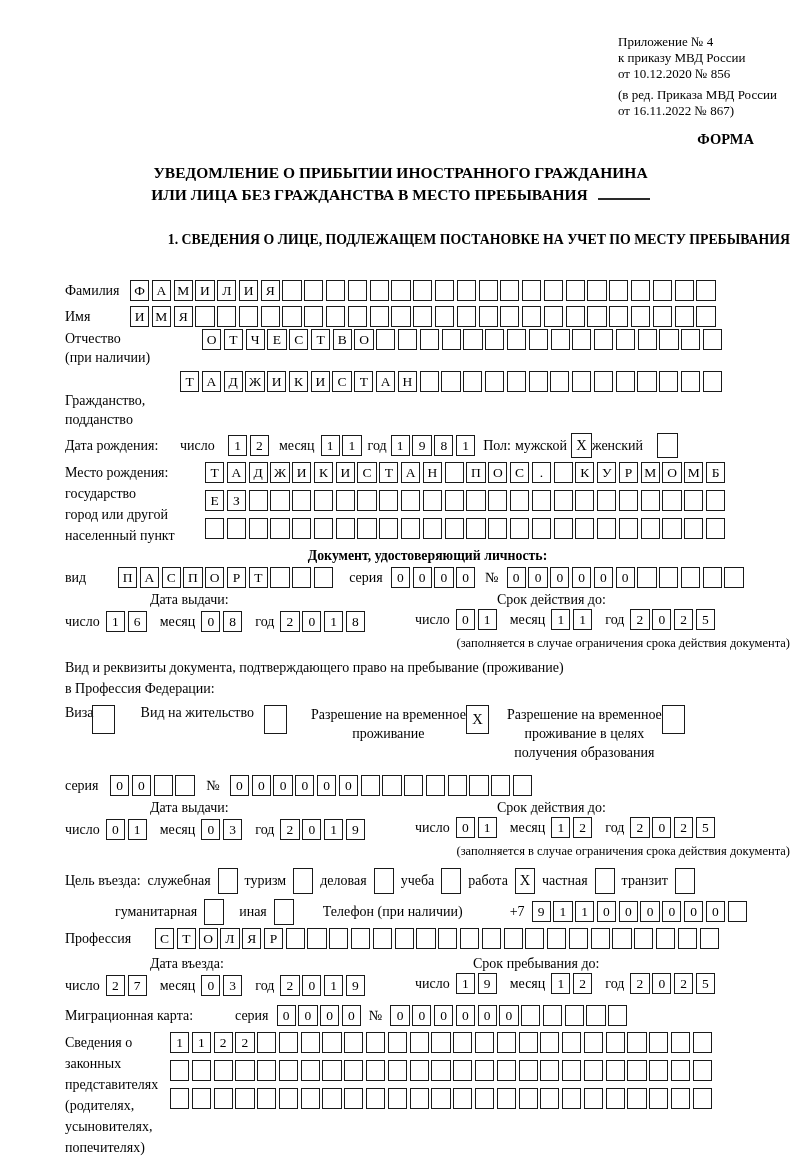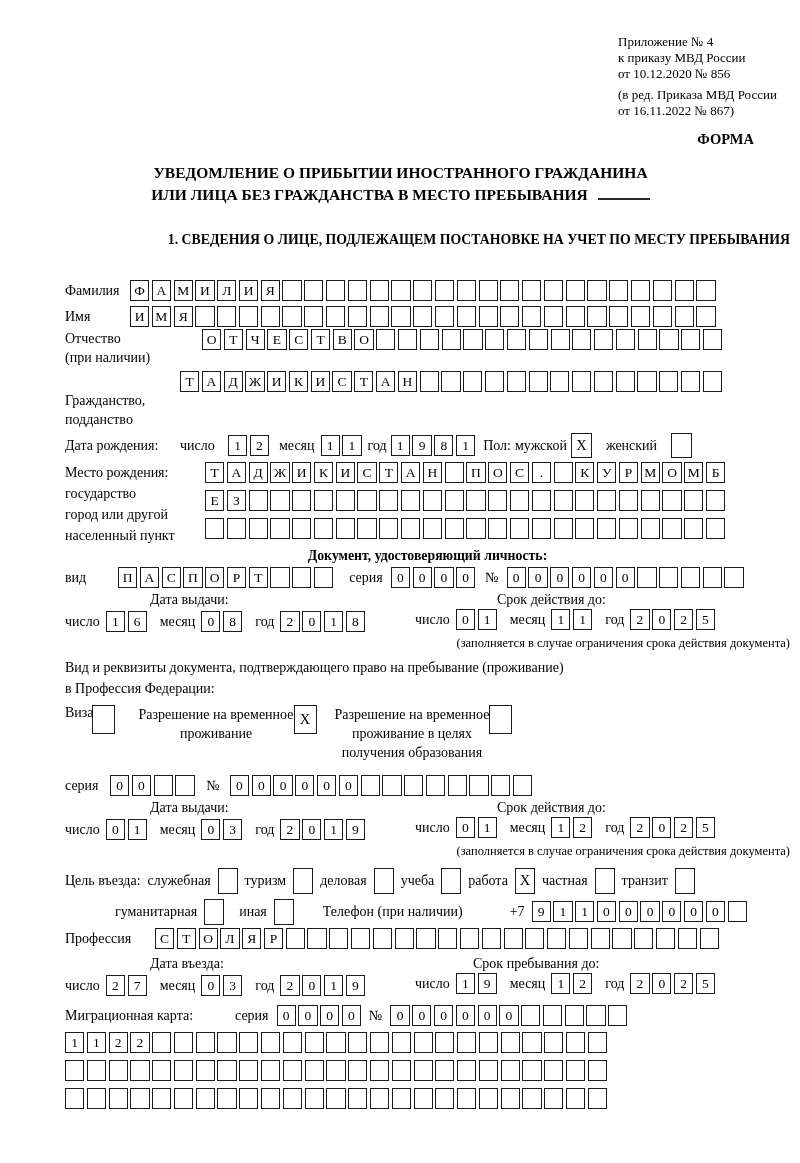--- a/index.html
+++ b/index.html
@@ -225,21 +225,21 @@
     <span class="lbl" style="margin:0 4px 0 6px">год</span>
     <div class="cells">
         <span class="cell">1</span>
         <span class="cell">9</span>
         <span class="cell">8</span>
         <span class="cell">1</span>
       </div>
     <span class="lbl" style="margin-left:8px">Пол:</span>
     <span class="lbl" style="margin-left:4px;margin-right:4px">мужской</span>
     <span class="chk">X</span>
-    <span class="lbl" style="margin-left:14px;margin-right:14px">женский</span>
+    <span class="lbl" style="margin-right:14px">женский</span>
     <span class="chk"></span>
   </div>
 
   <div class="row top" style="margin-bottom:2px">
     <div class="lbl w140" style="line-height:21px">
       <div>Место рождения:</div>
       <div>государство</div>
       <div>город или другой</div>
       <div>населенный пункт</div>
     </div>
@@ -412,20 +412,24 @@
   <div class="intro">
     <div>Вид и реквизиты документа, подтверждающего право на пребывание (проживание)</div>
     <div>в Профессия Федерации:</div>
   </div>
 
   <div class="permit-row">
     <div class="pi">
       <span>Виза</span>
       <span class="chk tall" style="margin-left:-2px"></span>
     </div>
+    <div class="pi" style="margin-left:26px">
+      <span>Вид на жительство</span>
+      <span class="chk tall" style="margin-left:10px"></span>
+    </div>
     <div class="pi" style="margin-left:24px">
       <div class="plines">
         <div>Разрешение на временное</div>
         <div>проживание</div>
       </div>
       <span class="chk tall">X</span>
     </div>
     <div class="pi" style="margin-left:18px">
       <div class="plines">
         <div>Разрешение на временное</div>
@@ -643,20 +647,28 @@
         <span class="cell">0</span>
         <span class="cell"></span>
         <span class="cell"></span>
         <span class="cell"></span>
         <span class="cell"></span>
         <span class="cell"></span>
       </div>
   </div>
 
   <div class="reps">
+    <div class="labels" style="width:105px">
+      <div>Сведения о</div>
+      <div>законных</div>
+      <div>представителях</div>
+      <div>(родителях,</div>
+      <div>усыновителях,</div>
+      <div>попечителях)</div>
+    </div>
     <div class="rcol">
       <div class="cells">
           <span class="cell">1</span>
           <span class="cell">1</span>
           <span class="cell">2</span>
           <span class="cell">2</span>
           <span class="cell"></span>
           <span class="cell"></span>
           <span class="cell"></span>
           <span class="cell"></span>

